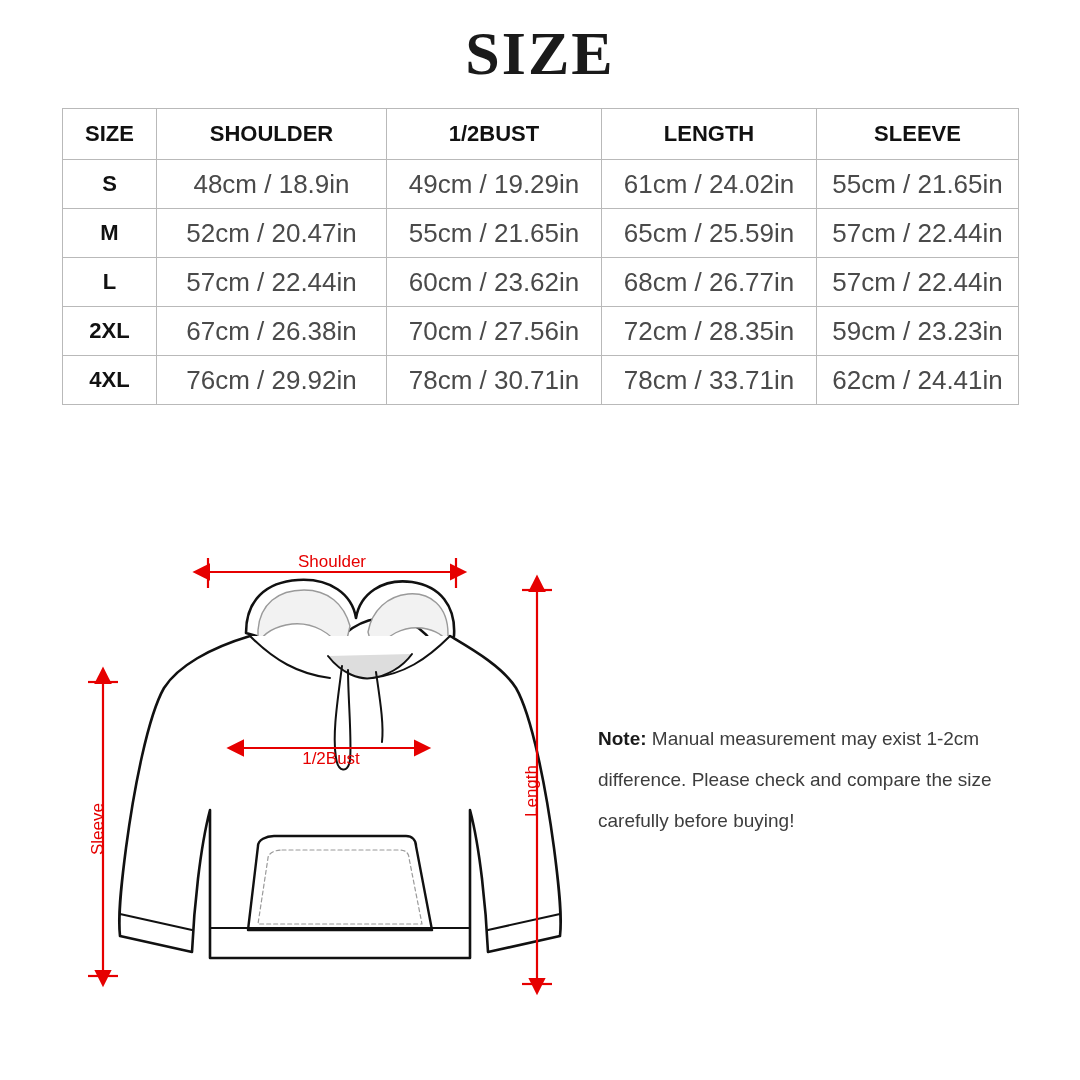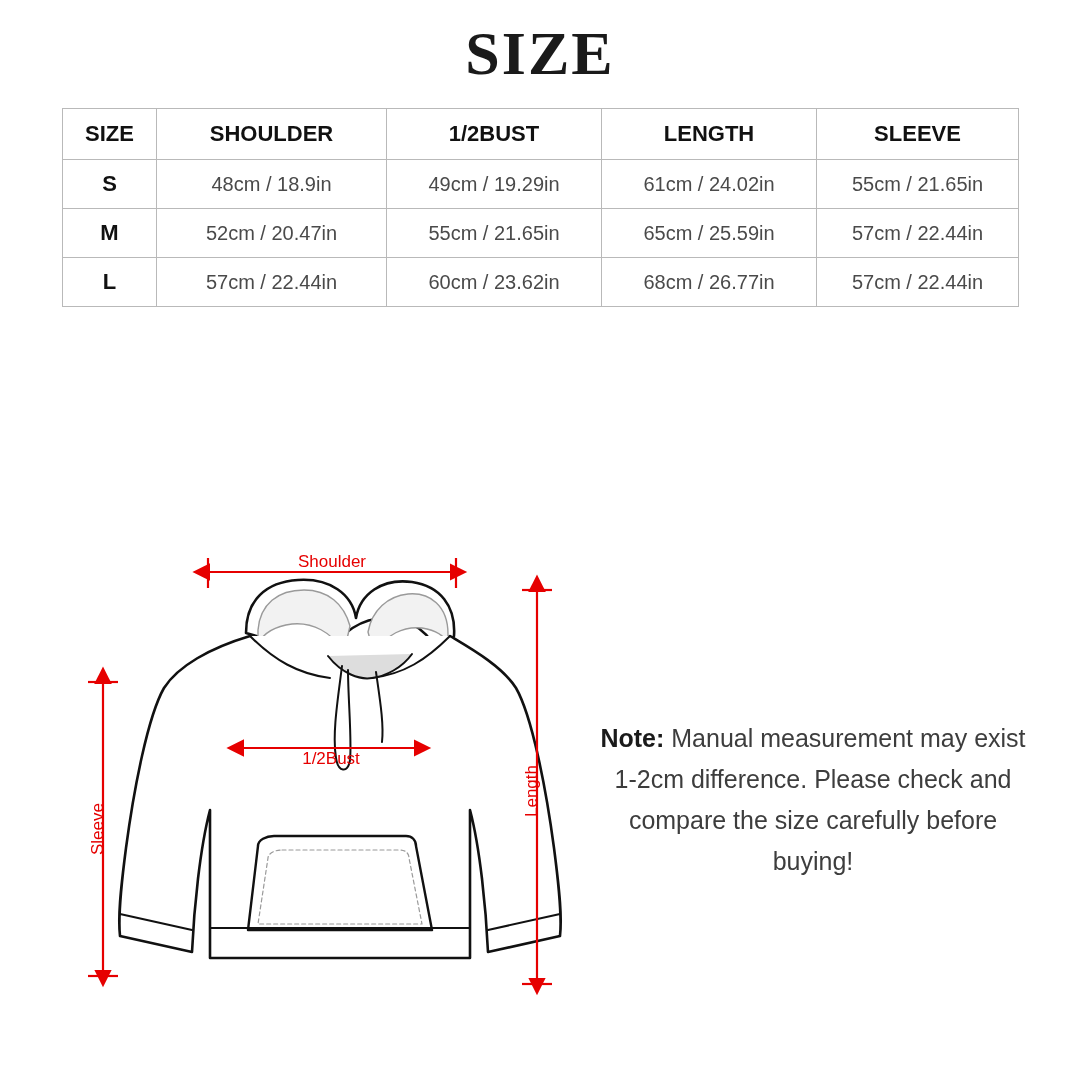--- a/index.html
+++ b/index.html
@@ -38,21 +38,21 @@
     width: 956px;
     border-collapse: collapse;
     table-layout: fixed;
   }
   #size-table td, #size-table th {
     border: 1px solid #b9b9b9;
     height: 48px;
     text-align: center;
     vertical-align: middle;
     color: #4a4a4a;
-    font-size: 20px;
+    font-size: 26px;
     font-weight: 400;
     padding: 0;
   }
   #size-table thead th {
     font-size: 22px;
     font-weight: 700;
     color: #111111;
     height: 50px;
   }
   #size-table tbody td.size-cell {
@@ -75,24 +75,23 @@
     height: 470px;
   }
   #diagram svg { display: block; }
 
   
   #note-block {
     position: absolute;
     left: 598px;
     top: 718px;
     width: 430px;
-    font-size: 25px;
+    font-size: 19px;
     line-height: 41px;
     color: #3d3d3d;
-    text-align: center;
   }
   #note-block .note-label {
     font-weight: 700;
     color: #1a1a1a;
   }
 </style>
 </head>
 <body>
 
 <div id="page-title">SIZE</div>
@@ -128,20 +127,34 @@
       <td>55cm / 21.65in</td>
       <td>65cm / 25.59in</td>
       <td>57cm / 22.44in</td>
     </tr>
     <tr>
       <td class="size-cell">L</td>
       <td>57cm / 22.44in</td>
       <td>60cm / 23.62in</td>
       <td>68cm / 26.77in</td>
       <td>57cm / 22.44in</td>
+    </tr>
+    <tr>
+      <td class="size-cell">2XL</td>
+      <td>67cm / 26.38in</td>
+      <td>70cm / 27.56in</td>
+      <td>72cm / 28.35in</td>
+      <td>59cm / 23.23in</td>
+    </tr>
+    <tr>
+      <td class="size-cell">4XL</td>
+      <td>76cm / 29.92in</td>
+      <td>78cm / 30.71in</td>
+      <td>78cm / 33.71in</td>
+      <td>62cm / 24.41in</td>
     </tr>
   </tbody>
 </table>
 
 <div id="diagram">
   <svg width="520" height="470" viewBox="0 0 520 470" xmlns="http://www.w3.org/2000/svg">
     <defs>
       <marker id="arrL" markerWidth="10" markerHeight="10" refX="8" refY="4" orient="auto">
         <path d="M8,0 L0,4 L8,8 z" fill="#e60000"></path>
       </marker>

